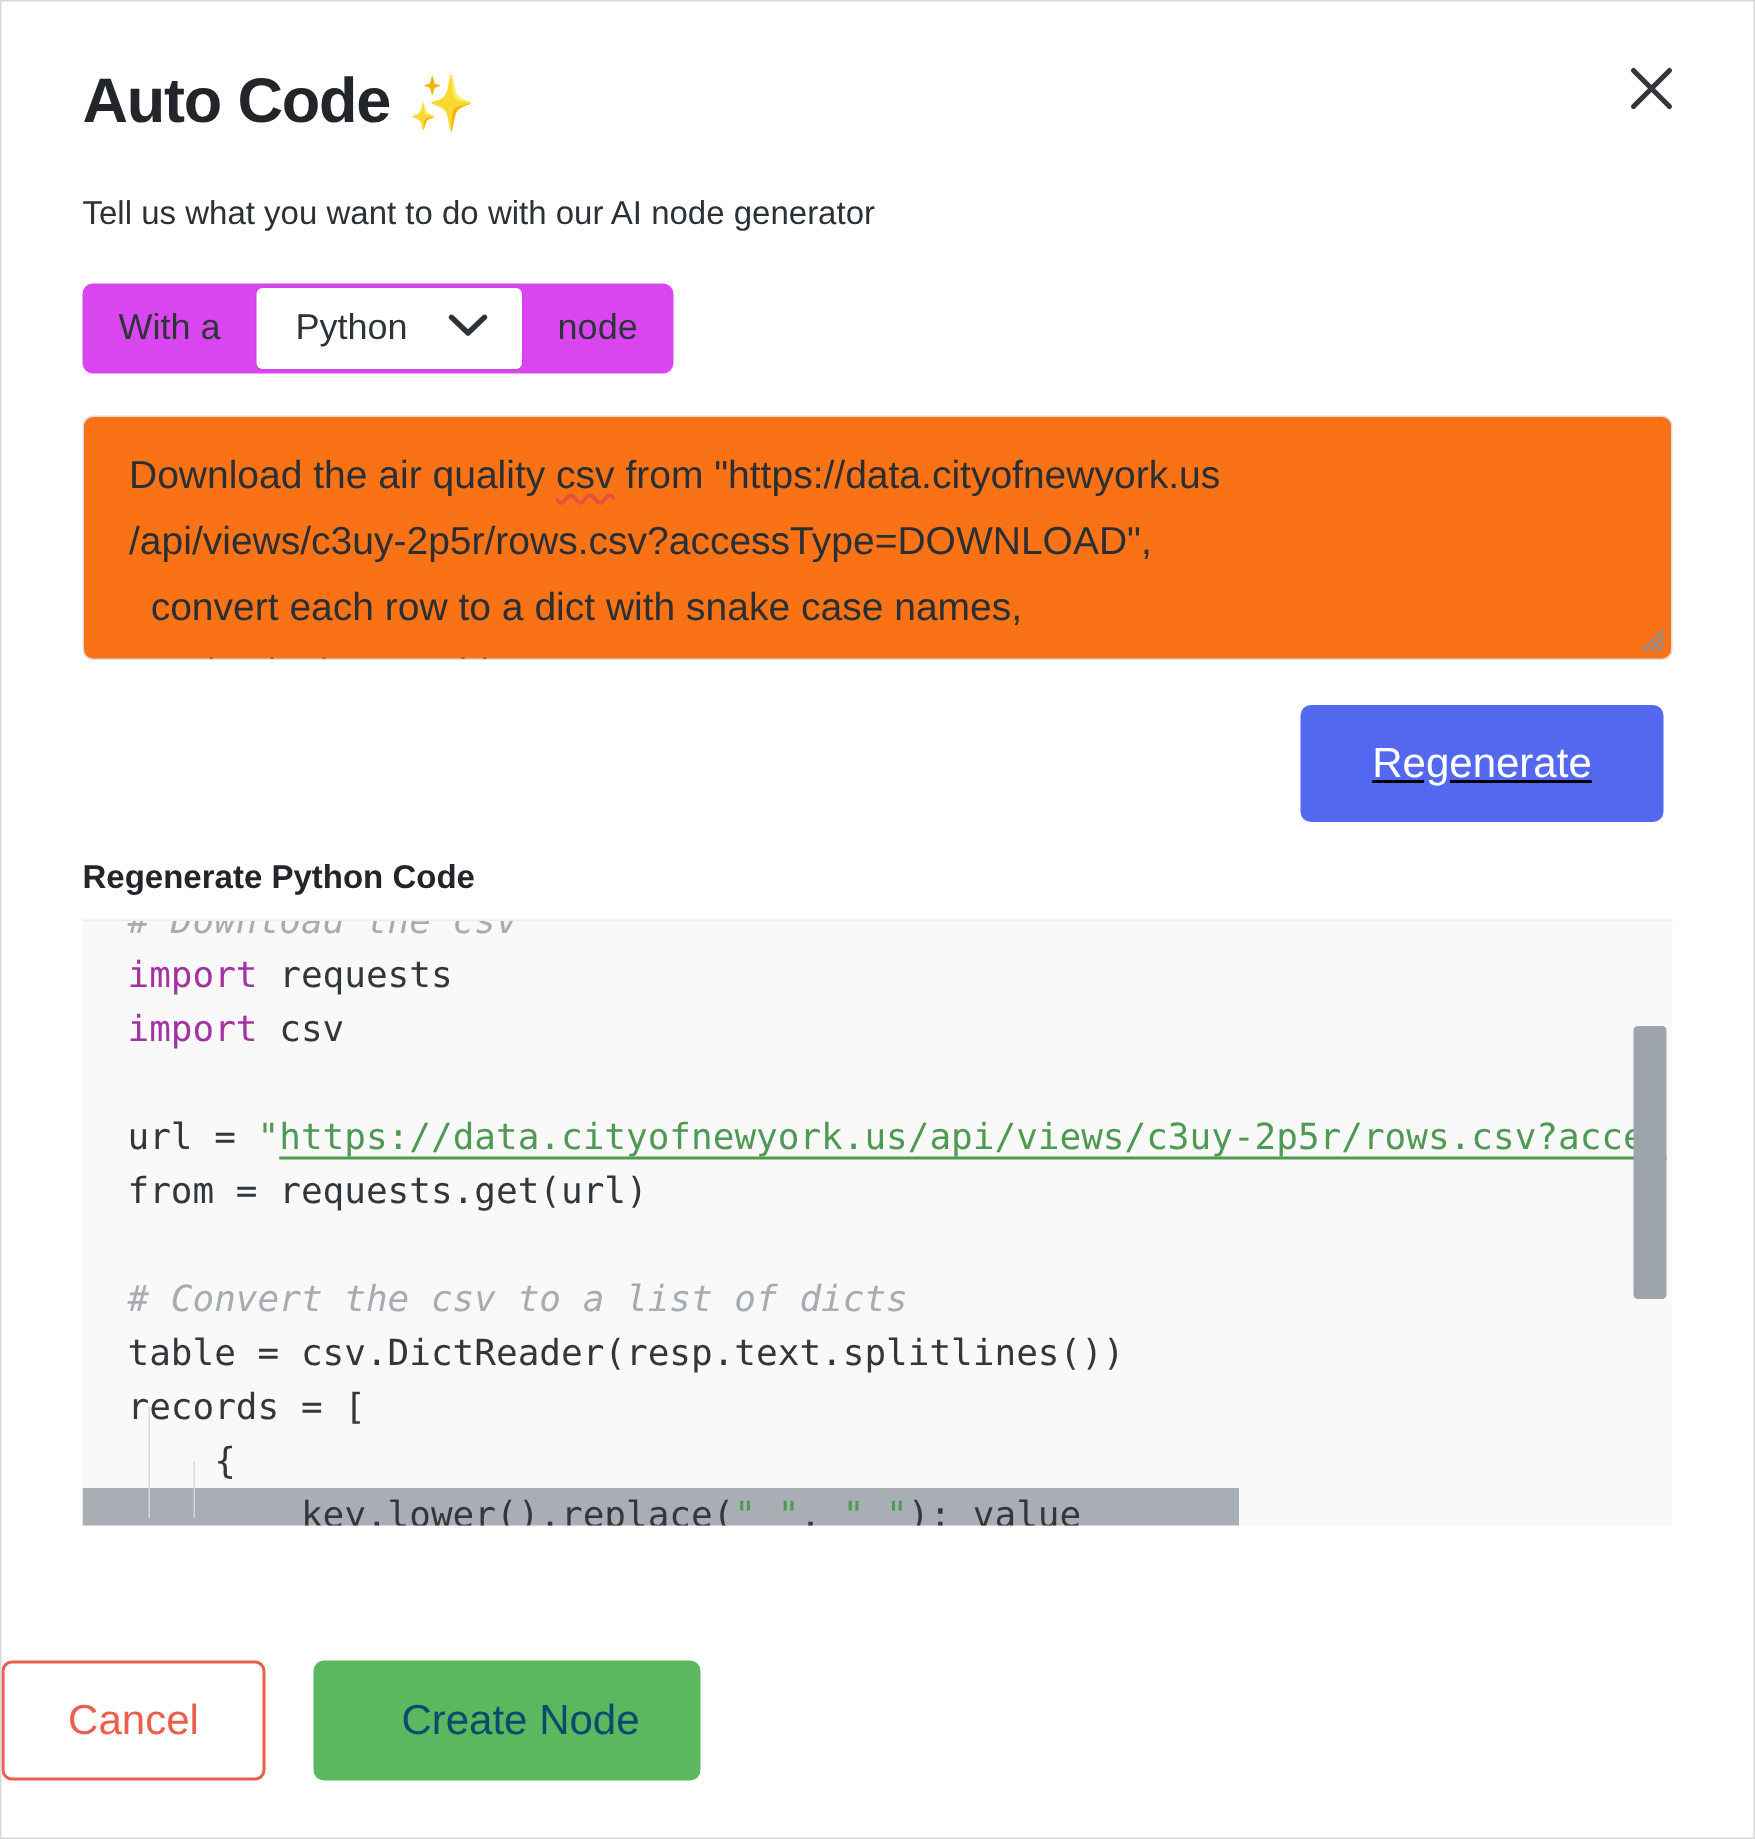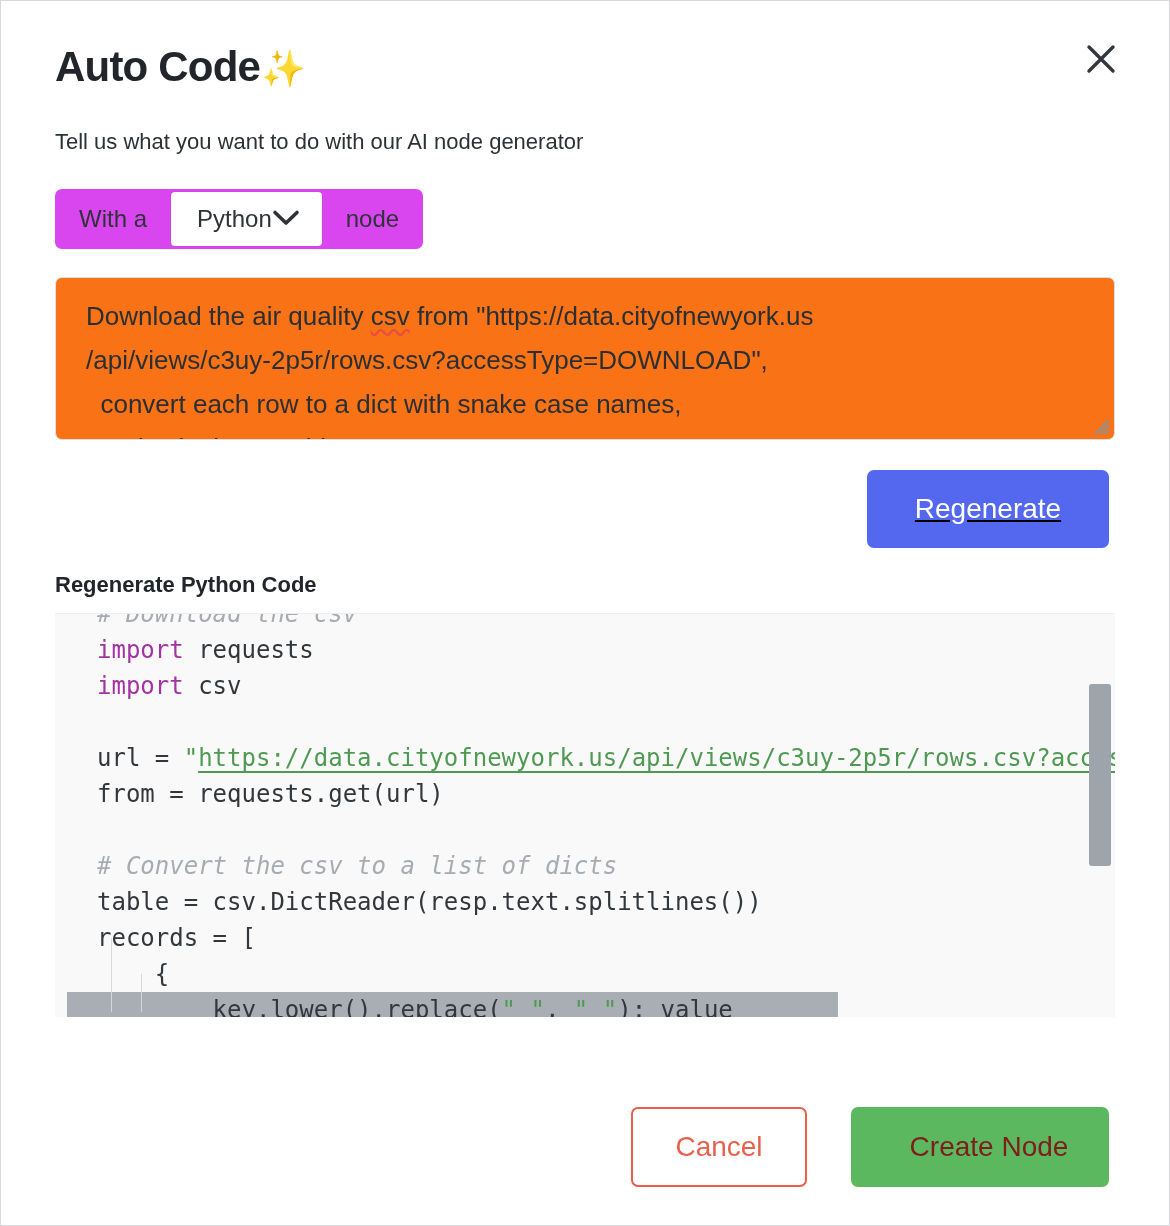--- a/index.html
+++ b/index.html
@@ -32,21 +32,21 @@
   }
   .title {
     font-size: 42px;
     font-weight: bold;
     color: #22262b;
     letter-spacing: -0.8px;
     line-height: 1.05;
     margin: 0;
     display: flex;
     align-items: baseline;
-    gap: 1px;
+    gap: 12px;
   }
   .title .sparkle {
     font-size: 36px;
     color: #f7ca45;
     line-height: 1;
   }
   .close-btn {
     position: absolute;
     top: 36px;
     right: 46px;
@@ -80,20 +80,21 @@
     overflow: hidden;
   }
   .seg-text {
     display: flex; align-items: center;
     padding: 0 24px;
     font-size: 24px;
     color: #2e3338;
   }
   .seg-select {
     display: flex; align-items: center;
+    gap: 26px;
     background: #ffffff;
     padding: 0 22px 0 26px;
     margin: 3px 0;
     border-radius: 4px;
     cursor: pointer;
     font-size: 24px;
     color: #2e3338;
     box-shadow: 0 0 0 1px rgba(0,0,0,0.03);
   }
   .chev { display: block; }
@@ -168,21 +169,21 @@
     position: relative;
     margin: 15px 54px 0 54px;
     height: 404px;
     background: #f9f9f9;
     border-top: 1px solid #ededed;
     overflow: hidden;
     font-family: "DejaVu Sans Mono", monospace;
   }
   .code-scroll {
     position: absolute;
-    left: 12px; top: -18px;
+    left: 0; top: -18px;
     width: 100%;
     padding: 0;
   }
   .code-line {
     position: relative;
     height: 36px;
     line-height: 36px;
     font-size: 24px;
     color: #32373c;
     white-space: pre;
@@ -221,39 +222,38 @@
     border-radius: 3px;
     cursor: pointer;
   }
 
   
   .footer {
     position: absolute;
     left: 0; right: 0;
     bottom: 38px;
     display: flex;
-    justify-content: flex-end;
     align-items: center;
-    gap: 44px;
+    gap: 32px;
     padding: 0 60px 0 0;
   }
   .btn-cancel {
     background: #ffffff;
     color: #e8604c;
     border: 2px solid #e8604c;
     border-radius: 7px;
     font-size: 28px;
     font-family: "Liberation Sans", sans-serif;
     height: 80px;
     min-width: 176px;
     cursor: pointer;
   }
   .btn-create {
     background: #5cb85f;
-    color: #7f1d1d;
+    color: #0c4a6e;
     border: none;
     border-radius: 7px;
     font-size: 28px;
     font-family: "Liberation Sans", sans-serif;
     height: 80px;
     min-width: 258px;
     cursor: pointer;
     padding-left: 24px;
   }
 </style>

